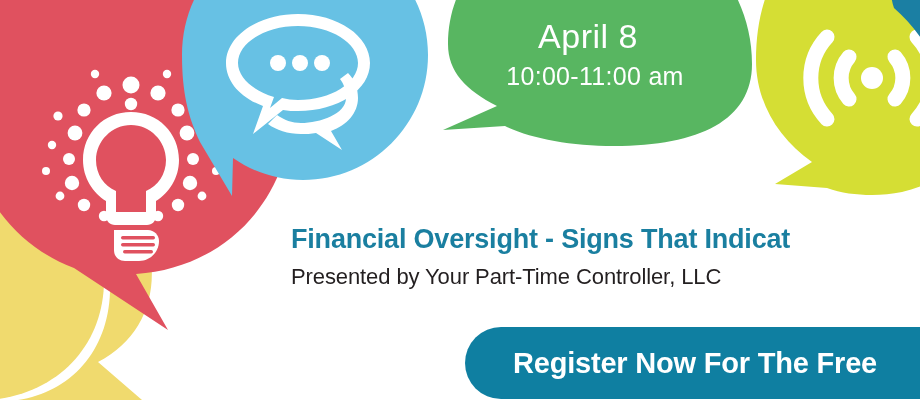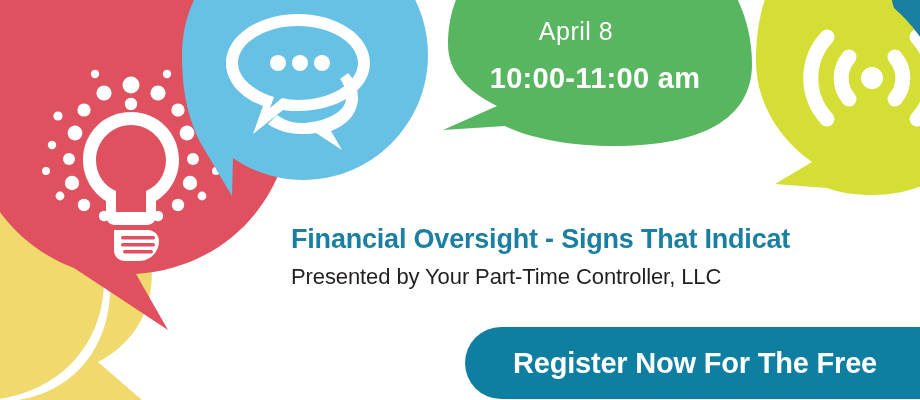--- a/index.html
+++ b/index.html
@@ -73,33 +73,33 @@
   }
   .bubble-text {
     position: absolute;
     text-align: center;
     color: #ffffff;
     font-family: "Liberation Sans", sans-serif;
     white-space: nowrap;
     pointer-events: none;
   }
   #date-text {
-    left: 456px;
+    left: 468px;
     top: 17px;
     width: 240px;
-    font-size: 25px;
+    font-size: 34px;
     font-weight: normal;
     letter-spacing: 0.5px;
   }
   #time-text {
     left: 470px;
     top: 62px;
     width: 250px;
-    font-size: 29px;
-    font-weight: bold;
+    font-size: 25px;
+    font-weight: normal;
     letter-spacing: 0.3px;
   }
 </style>
 </head>
 <body>
 
 <div id="banner">
 
   <svg id="bubble-layer" viewBox="0 0 920 400" width="920" height="400">
 

